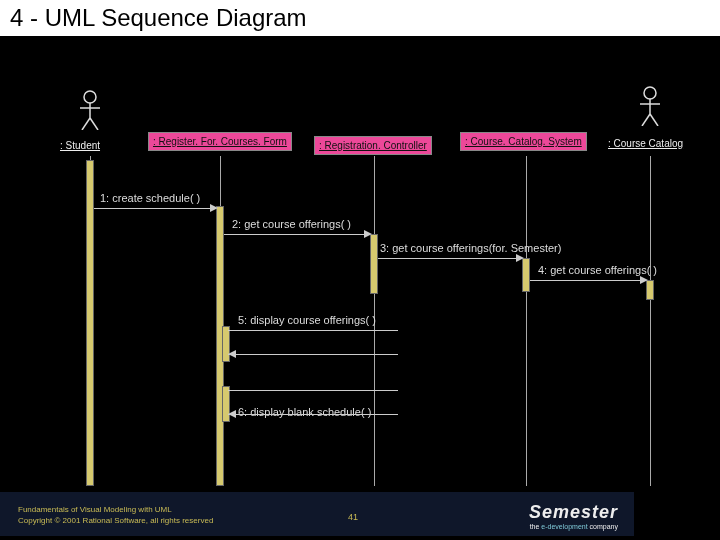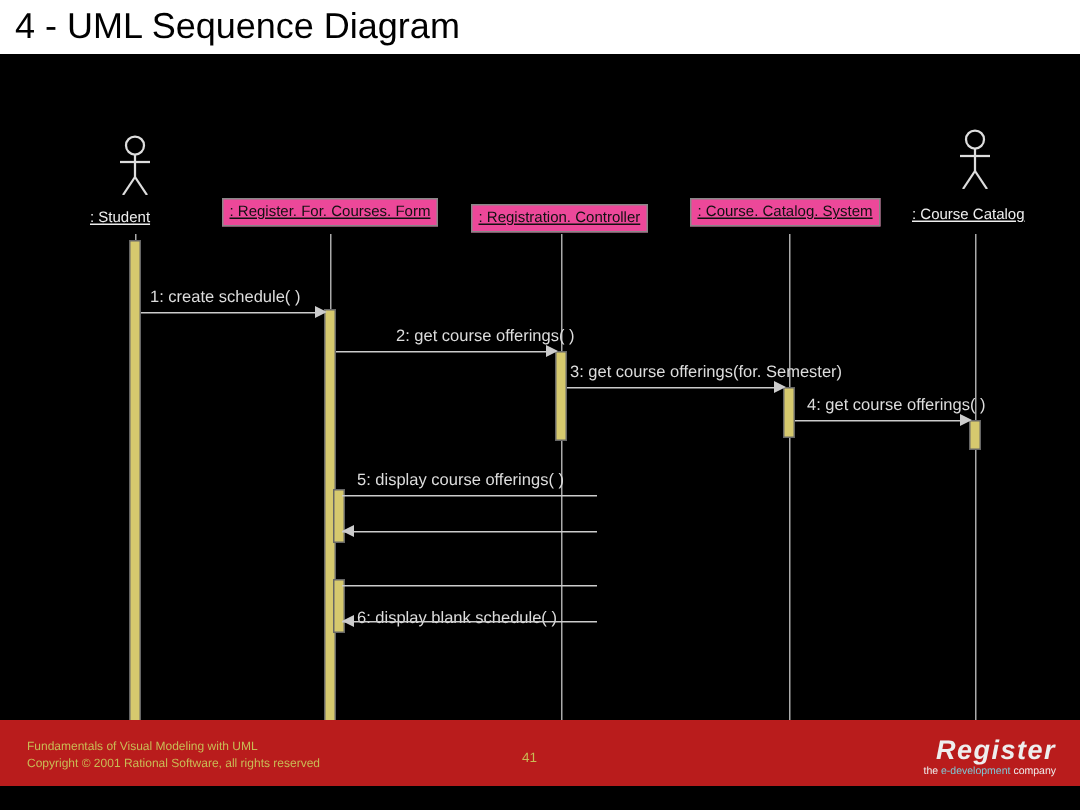--- a/index.html
+++ b/index.html
@@ -87,25 +87,25 @@
     border-right: 8px solid #ccc;
   }
   .msg-label {
     position: absolute;
     font-size: 11px;
     color: #ddd;
     white-space: nowrap;
   }
   .footer {
     position: absolute;
-    bottom: 16px;
+    bottom: 4px;
     left: 0;
-    width: 720px;
+    width: 634px;
     height: 44px;
-    background: #b91c1c;
+    background: #0f172a;
   }
   .footer-text {
     position: absolute;
     left: 18px;
     bottom: 10px;
     font-size: 8px;
     line-height: 1.3;
     color: #c9bb55;
   }
   .page-num {
@@ -181,21 +181,21 @@
   <div class="activation" style="left:370px; top:178px; height:60px;"></div>
   <div class="activation" style="left:522px; top:202px; height:34px;"></div>
   <div class="activation" style="left:646px; top:224px; height:20px;"></div>
   <div class="activation" style="left:222px; top:270px; height:36px;"></div>
   <div class="activation" style="left:222px; top:330px; height:36px;"></div>
 
   <div class="msg-label" style="left:100px; top:136px;">1: create schedule( )</div>
   <div class="msg-line" style="left:94px; top:152px; width:120px;"></div>
   <div class="msg-arrow-r" style="left:210px; top:148px;"></div>
 
-  <div class="msg-label" style="left:264px; top:162px;">2: get course offerings( )</div>
+  <div class="msg-label" style="left:232px; top:162px;">2: get course offerings( )</div>
   <div class="msg-line" style="left:224px; top:178px; width:144px;"></div>
   <div class="msg-arrow-r" style="left:364px; top:174px;"></div>
 
   <div class="msg-label" style="left:380px; top:186px;">3: get course offerings(for. Semester)</div>
   <div class="msg-line" style="left:378px; top:202px; width:142px;"></div>
   <div class="msg-arrow-r" style="left:516px; top:198px;"></div>
 
   <div class="msg-label" style="left:538px; top:208px;">4: get course offerings( )</div>
   <div class="msg-line" style="left:530px; top:224px; width:114px;"></div>
   <div class="msg-arrow-r" style="left:640px; top:220px;"></div>
@@ -212,18 +212,18 @@
 
 </div>
 
 <div class="footer">
   <div class="footer-text">
     <div>Fundamentals of Visual Modeling with UML</div>
     <div>Copyright © 2001 Rational Software, all rights reserved</div>
   </div>
   <div class="page-num">41</div>
   <div class="logo">
-    <div class="logo-main">Register</div>
+    <div class="logo-main">Semester</div>
     <div class="logo-sub">
       <span class="white">the </span><span>e-development</span><span class="white"> company</span>
     </div>
   </div>
 </div>
 
 </body></html>

